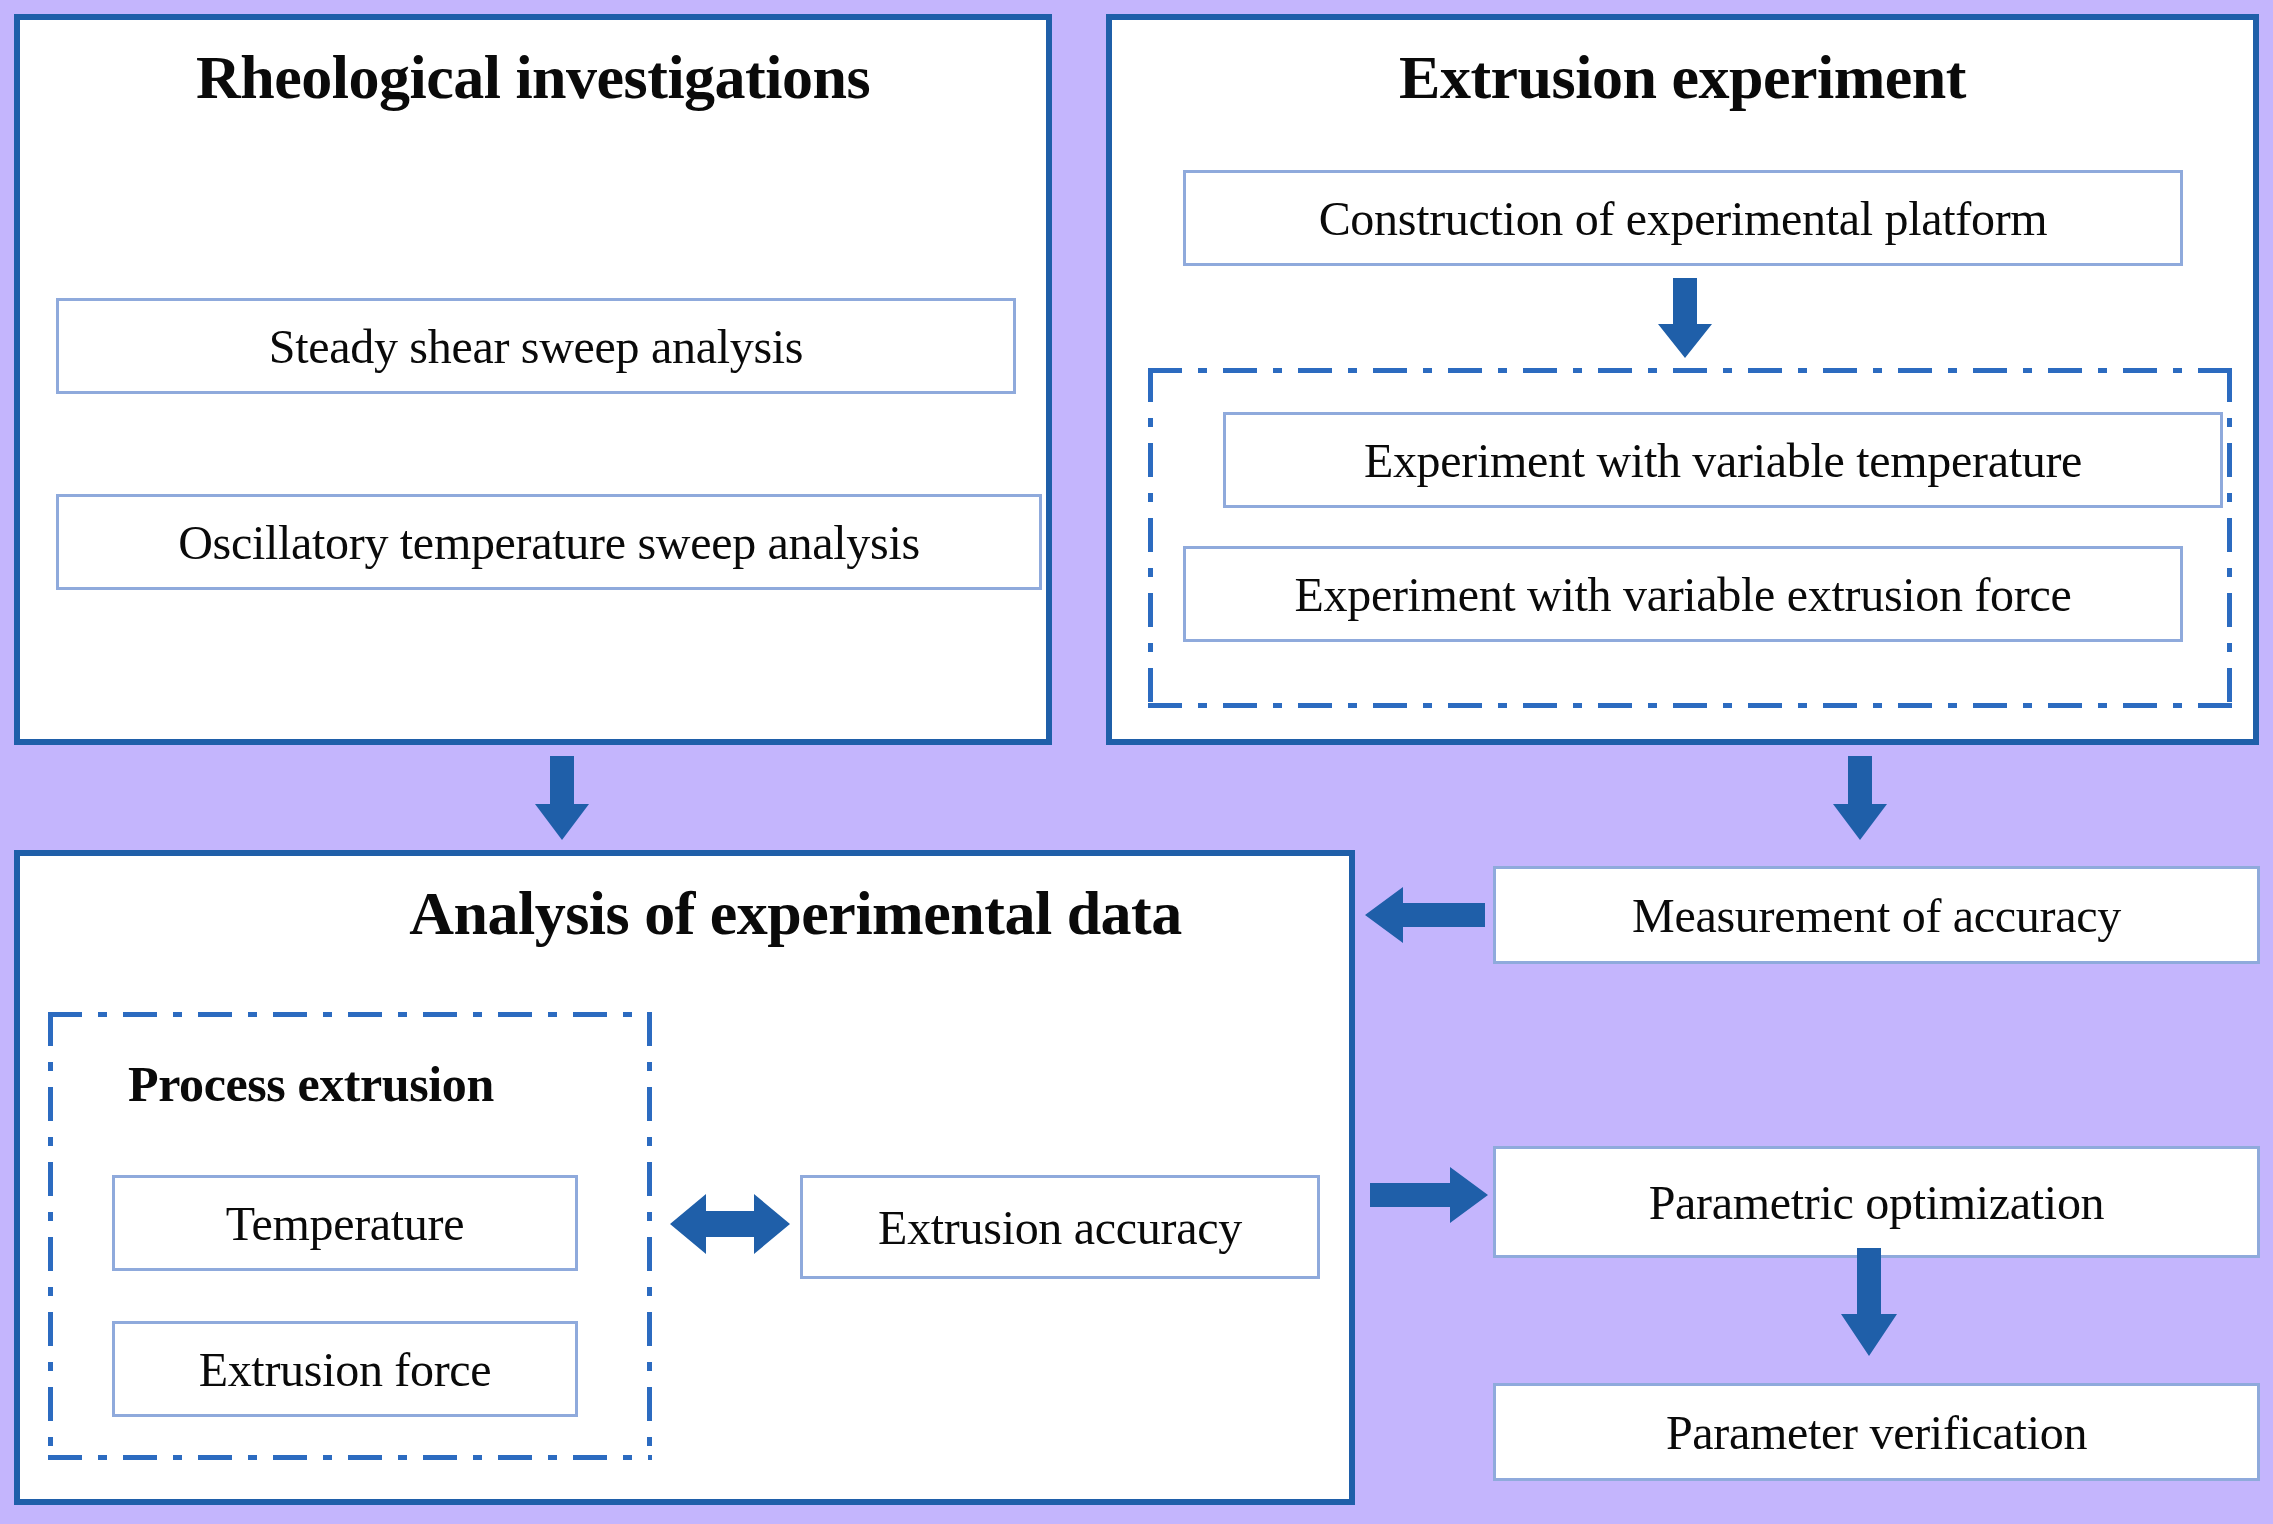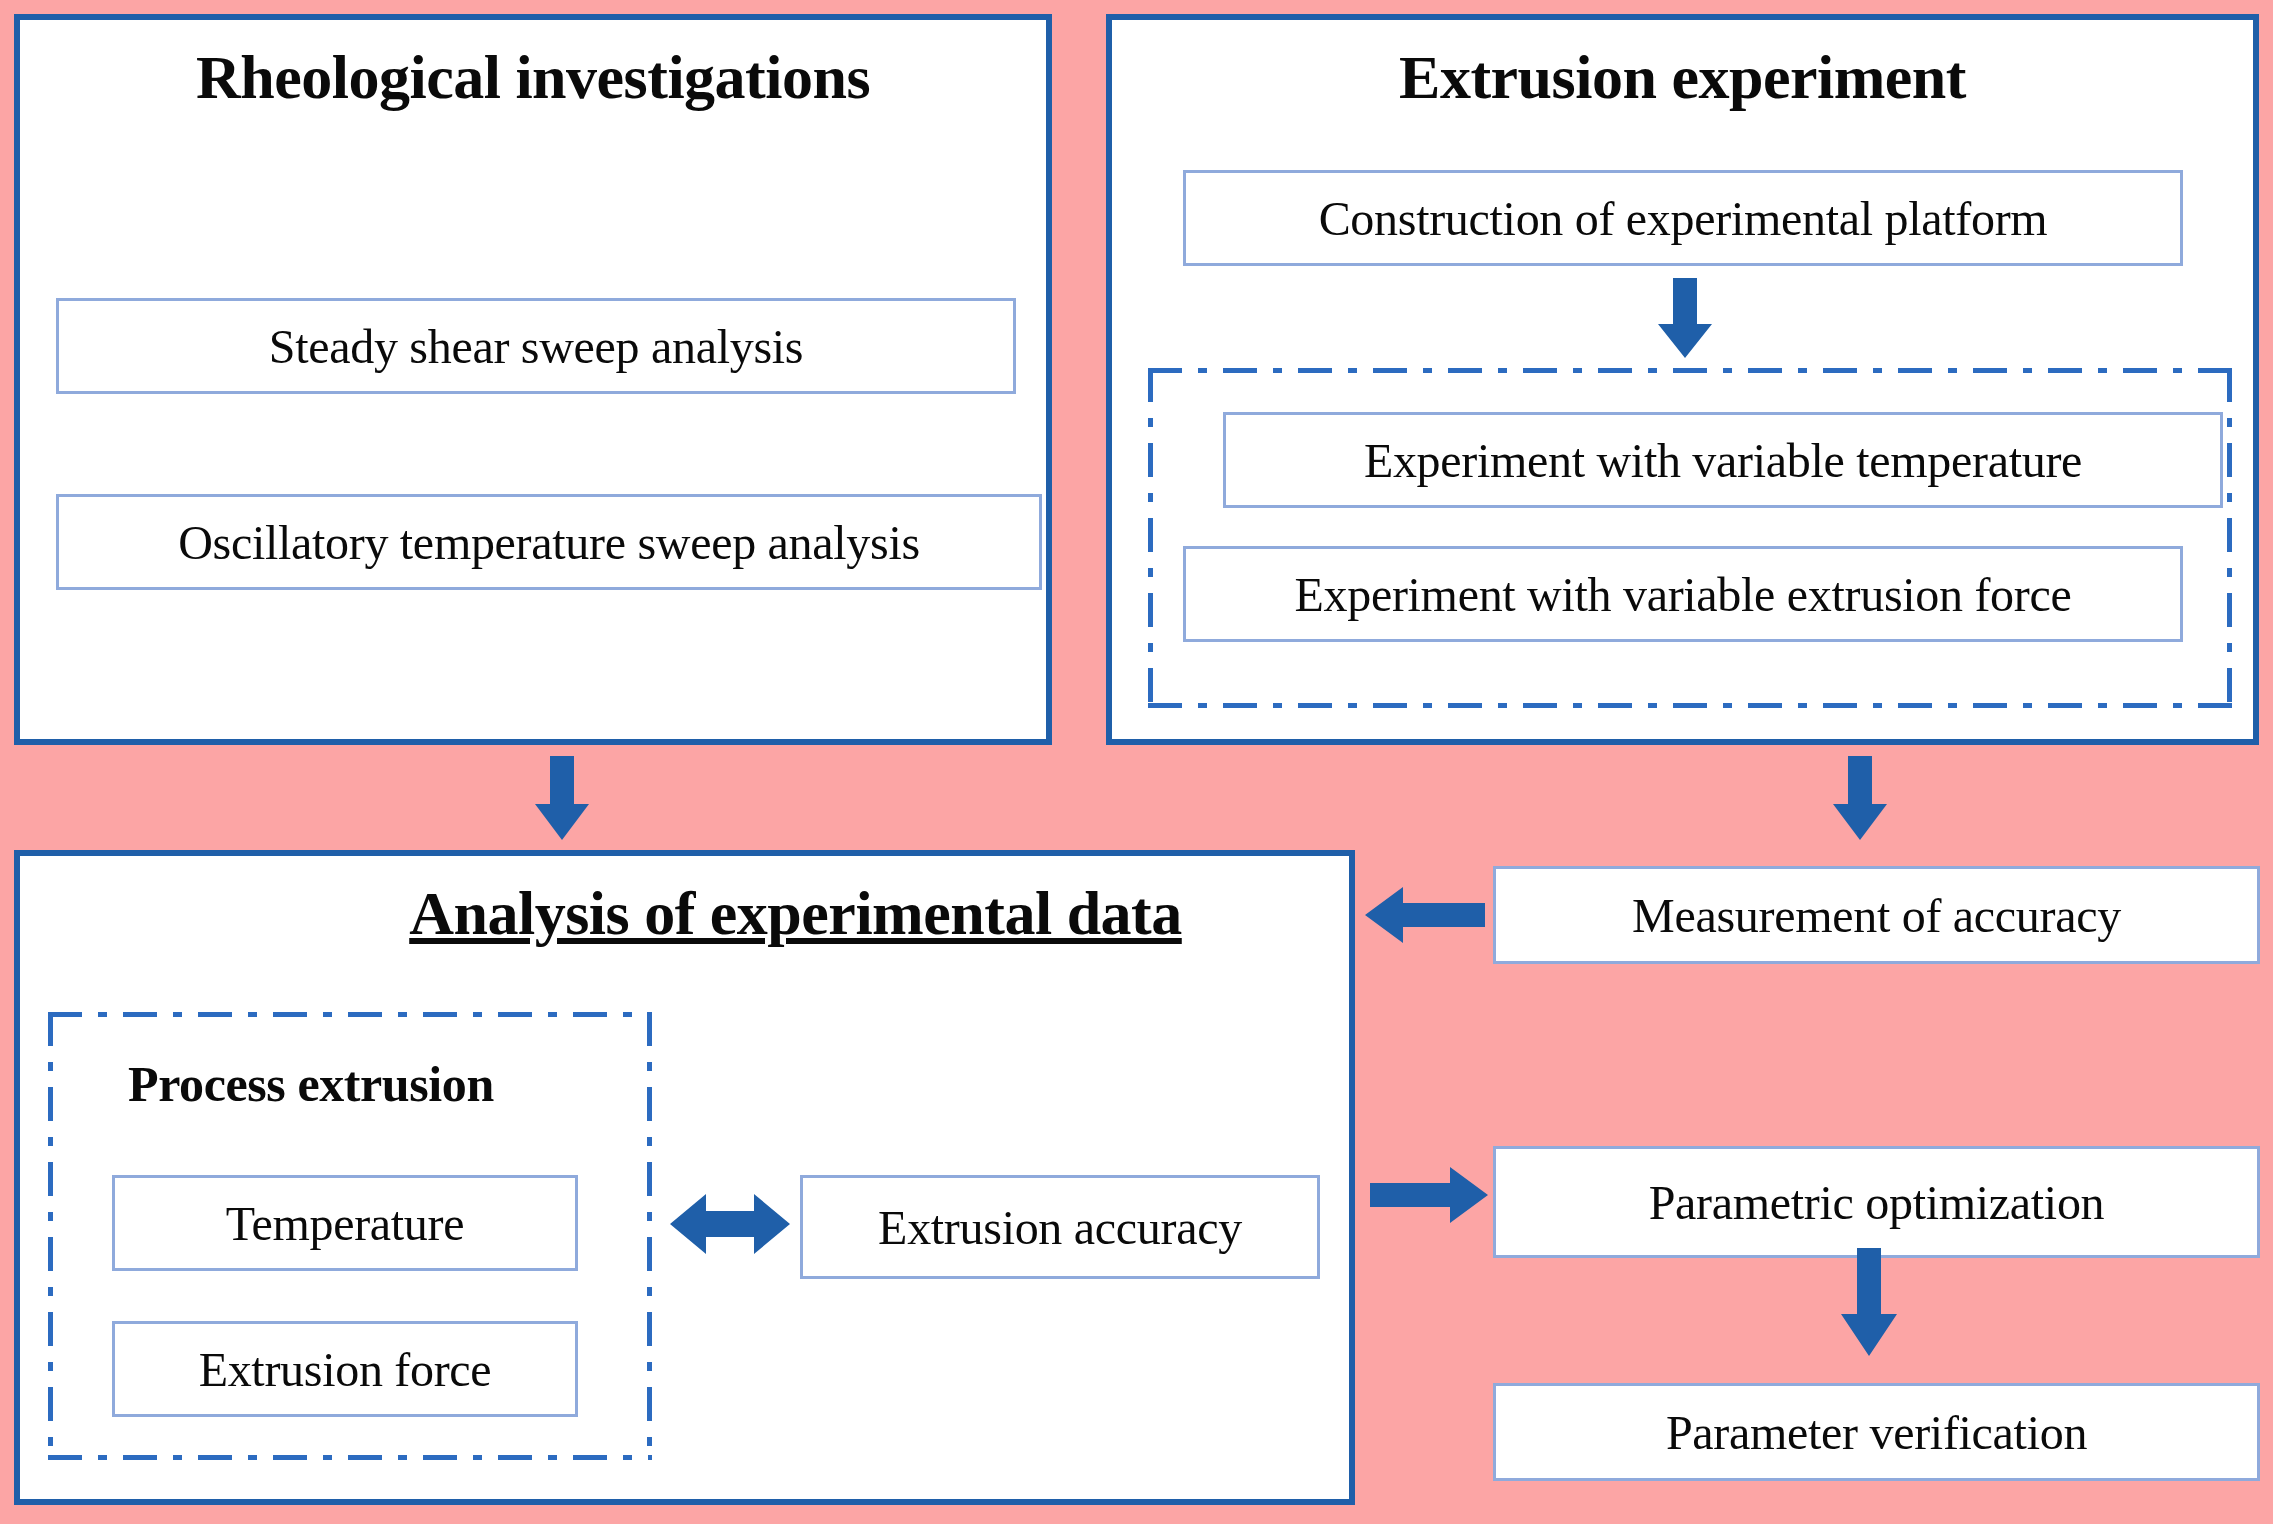--- a/index.html
+++ b/index.html
@@ -7,21 +7,21 @@
     padding: 0;
     background: #ffffff;
   }
   body {
     font-family: "Liberation Serif", "DejaVu Serif", serif;
   }
   #canvas {
     position: relative;
     width: 2273px;
     height: 1524px;
-    background: #fca5a5;
+    background: #c4b5fd;
     overflow: hidden;
   }
 
   
   .panel {
     position: absolute;
     box-sizing: border-box;
     border: 6px solid #1F5FA9;
     background: #ffffff;
   }
@@ -139,21 +139,21 @@
   </div>
 
   <div class="arrow" style="left:1830px; top:756px; width:60px; height:86px;">
     <svg width="60" height="86" viewBox="0 0 60 86">
       <polygon points="18,0 42,0 42,48 57,48 30,84 3,48 18,48" fill="#1F5FA9"></polygon>
     </svg>
   </div>
 
   <div class="panel" style="left:14px; top:850px; width:1341px; height:655px;"></div>
 
-  <div class="panel-title" style="left:14px; top:878px; width:1563px; font-size:62px;text-decoration:underline;">Analysis of experimental data</div>
+  <div class="panel-title" style="left:14px; top:878px; width:1563px; font-size:62px;">Analysis of experimental data</div>
 
   <div class="dashdot" style="left:48px; top:1012px; width:604px; height:448px;">
     <div class="dd-edge dd-top"></div>
     <div class="dd-edge dd-bottom"></div>
     <div class="dd-edge dd-left"></div>
     <div class="dd-edge dd-right"></div>
   </div>
 
   <div class="sub-label" style="left:128px; top:1055px; font-size:50px;">Process extrusion</div>
 

